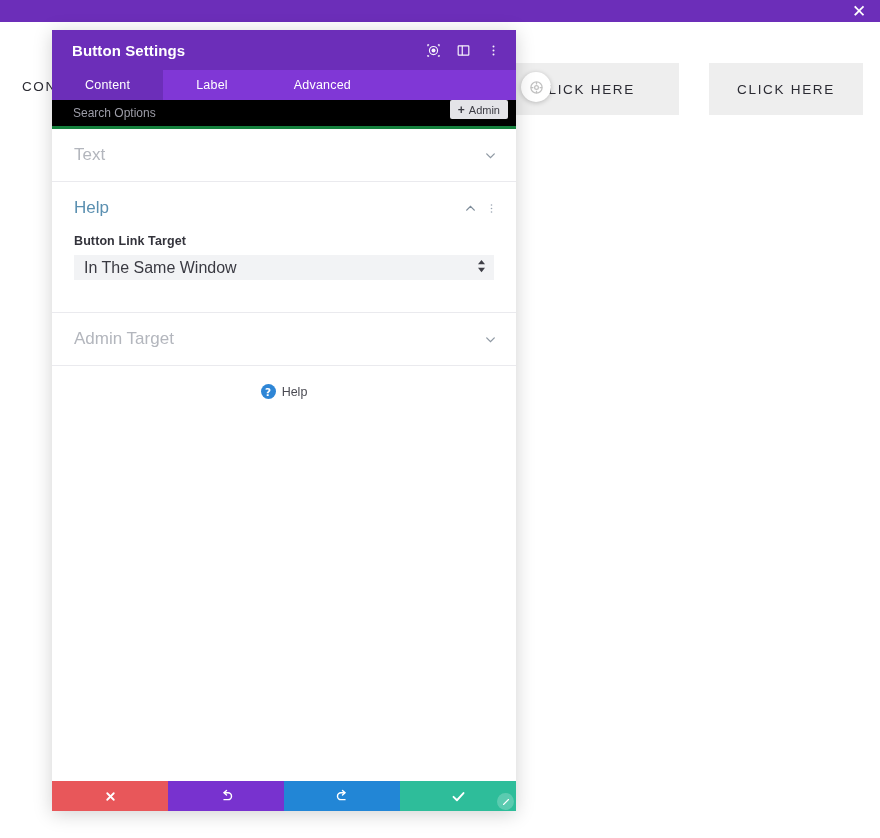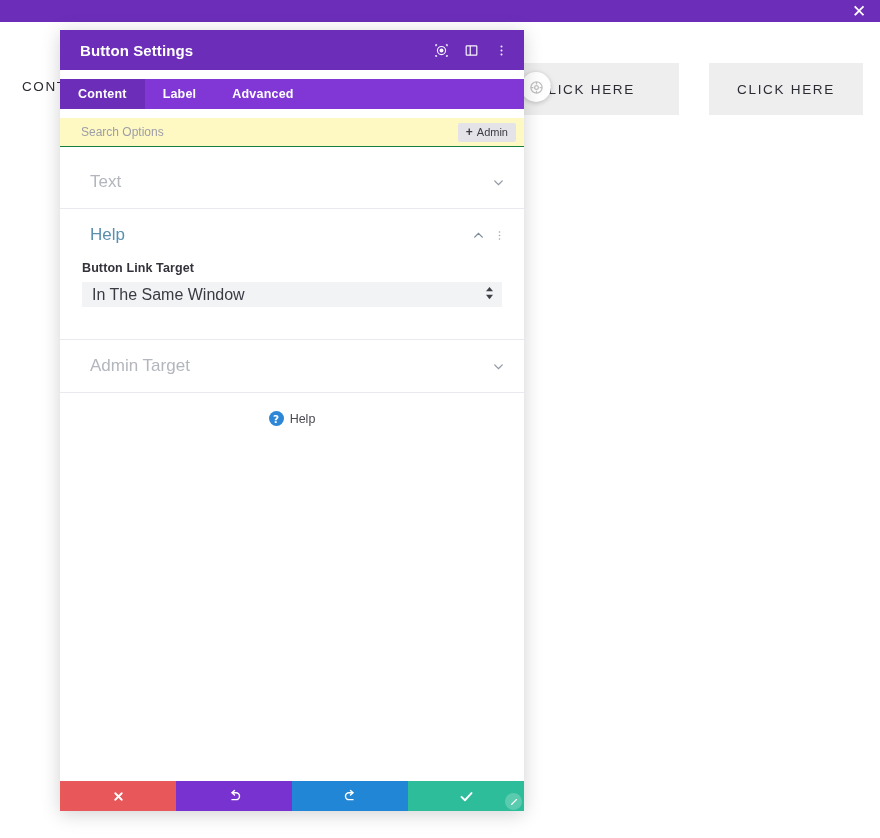--- a/index.html
+++ b/index.html
@@ -46,47 +46,47 @@
     position: absolute; left: 521px; top: 72px; width: 30px; height: 30px;
     border-radius: 50%; background: #ffffff;
     box-shadow: 0 1px 5px rgba(0,0,0,0.22);
     display: flex; align-items: center; justify-content: center;
     z-index: 4; cursor: pointer;
   }
   .float-circle svg { opacity: .45; }
 
   
   .modal {
-    position: absolute; left: 60px; top: 30px; width: 464px; height: 781px;
+    position: absolute; left: 52px; top: 30px; width: 464px; height: 781px;
     background: #ffffff; z-index: 10;
     box-shadow: 0 3px 18px rgba(0,0,0,0.18);
-    display: flex; flex-direction: column; gap: 9px;
+    display: flex; flex-direction: column;
   }
   .modal-header {
     height: 40px; background: #6c2eb9; color: #fff;
     display: flex; align-items: center; padding: 0 12px 0 20px;
     flex: 0 0 auto;
   }
   .modal-title { font-size: 15px; font-weight: 700; flex: 1; letter-spacing: .1px; }
   .hdr-icons { display: flex; align-items: center; gap: 14px; padding-right: 3px; }
   .hdr-icon { width: 16px; height: 16px; display:flex; align-items:center; justify-content:center; cursor: pointer; opacity: .95; }
 
   .tabs {
     height: 30px; background: #8037d6; display: flex; flex: 0 0 auto;
   }
   .tab {
-    padding: 0 18px; height: 30px; display: flex; align-items: center;
-    color: #ffffff; font-size: 12.5px; font-weight: 700; cursor: pointer;
+    padding: 0 33px; height: 30px; display: flex; align-items: center;
+    color: #ffffff; font-size: 12.5px; font-weight: 400; cursor: pointer;
     letter-spacing: .2px;
   }
   .tab.active { background: #6c2eb9; }
 
   .search-row {
-    height: 29px; background: #fef9c3; border-bottom: 1px solid #15803d;
-    display: flex; align-items: center; padding: 0 8px 0 21px; flex: 0 0 auto;
+    height: 29px; background: #000000; border-bottom: 3px solid #15803d;
+    display: flex; padding: 0 8px 0 21px; flex: 0 0 auto;
     position: relative;
   }
   .search-input {
     border: none; background: transparent; outline: none; flex: 1;
     font-size: 12px; color: #7b7b86; font-family: "Liberation Sans", sans-serif;
   }
   .search-input::placeholder { color: #9d9da8; }
   .filter-btn {
     background: #e4e4e8; border-radius: 2px; height: 19px;
     display: flex; align-items: center; gap: 4px; padding: 0 8px;
@@ -96,21 +96,21 @@
 
   .body {
     flex: 1; overflow: hidden; background: #ffffff; position: relative;
   }
 
   .section {
     border-bottom: 1px solid #eaeaee;
   }
   .section-head {
     height: 52px; display: flex; align-items: center;
-    padding: 0 18px 0 22px; cursor: pointer; margin-left: 8px;
+    padding: 0 18px 0 22px; cursor: pointer;
   }
   .section-title { flex: 1; font-size: 17px; color: #b3b6bd; font-weight: 400; }
   .section-title.open { color: #5a8fb0; }
   .chev { width: 16px; height: 16px; display:flex; align-items:center; justify-content:center; }
   .sec-dots { width: 14px; display:flex; align-items:center; justify-content:center; margin-left: 6px; cursor: pointer;}
 
   .section-body { padding: 0 22px 20px 22px; }
   .field-label {
     font-size: 12.5px; color: #33333b; font-weight: 700; margin-bottom: 7px;
     letter-spacing: .1px;

